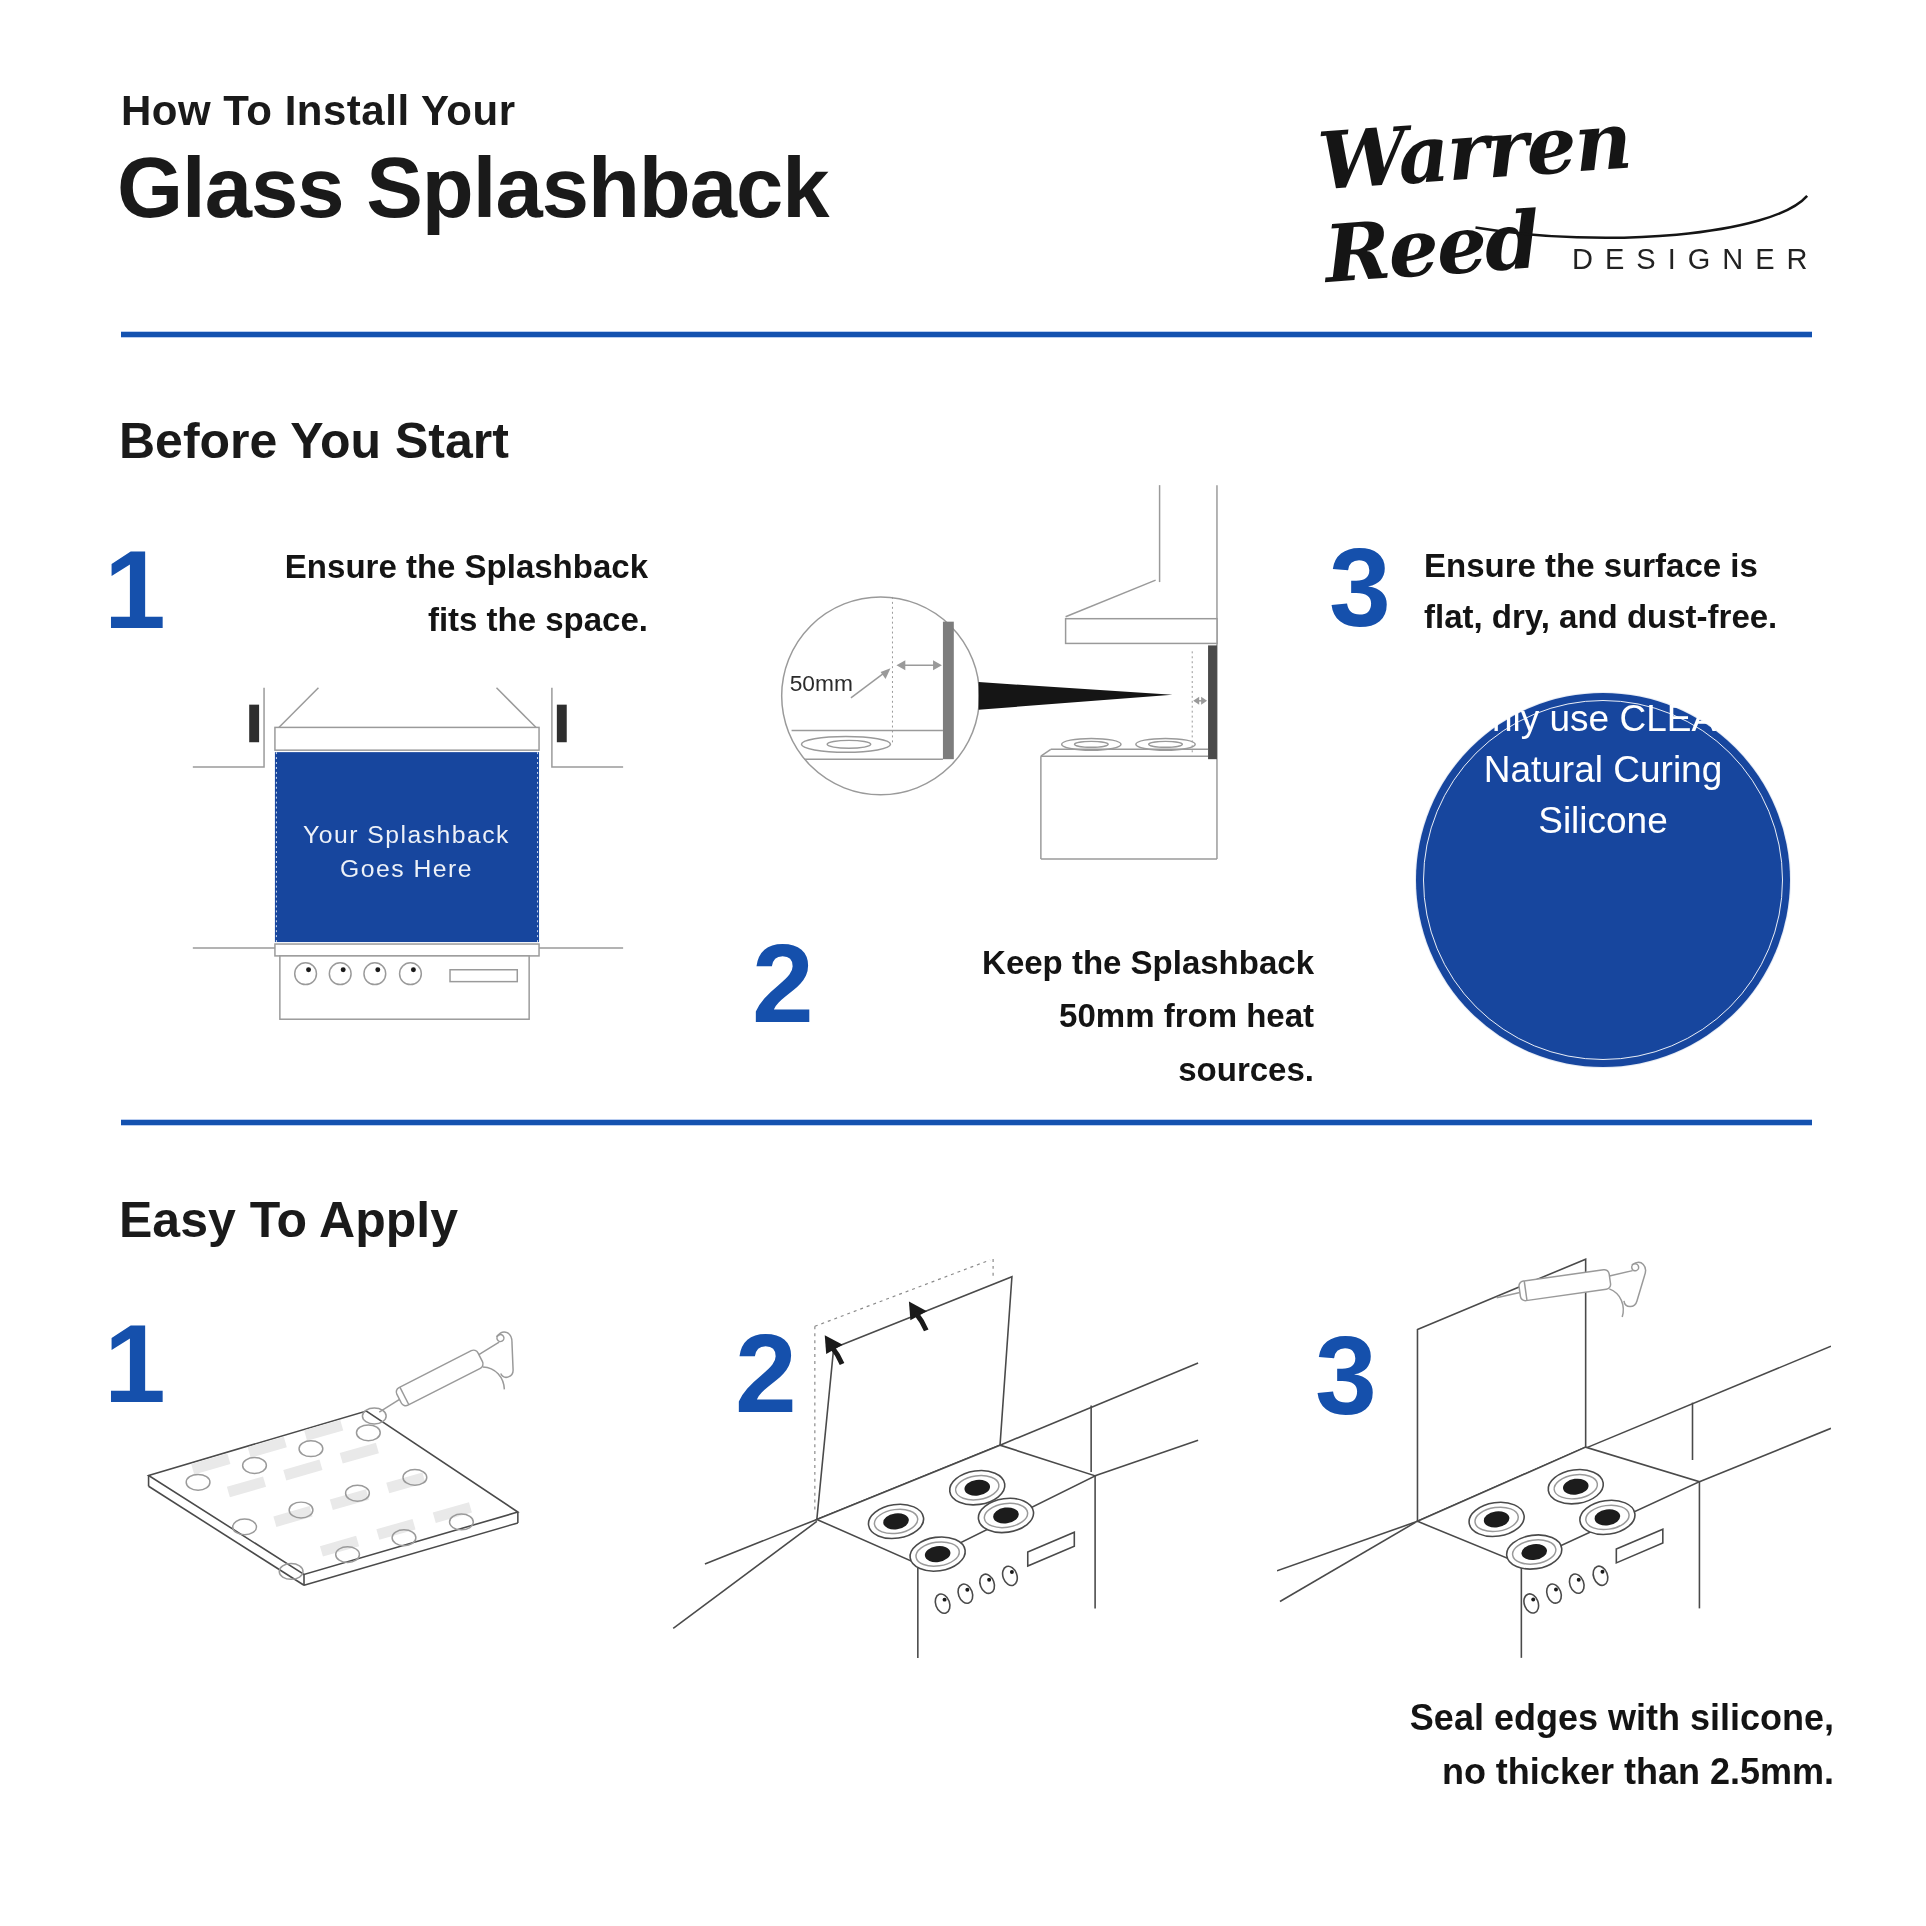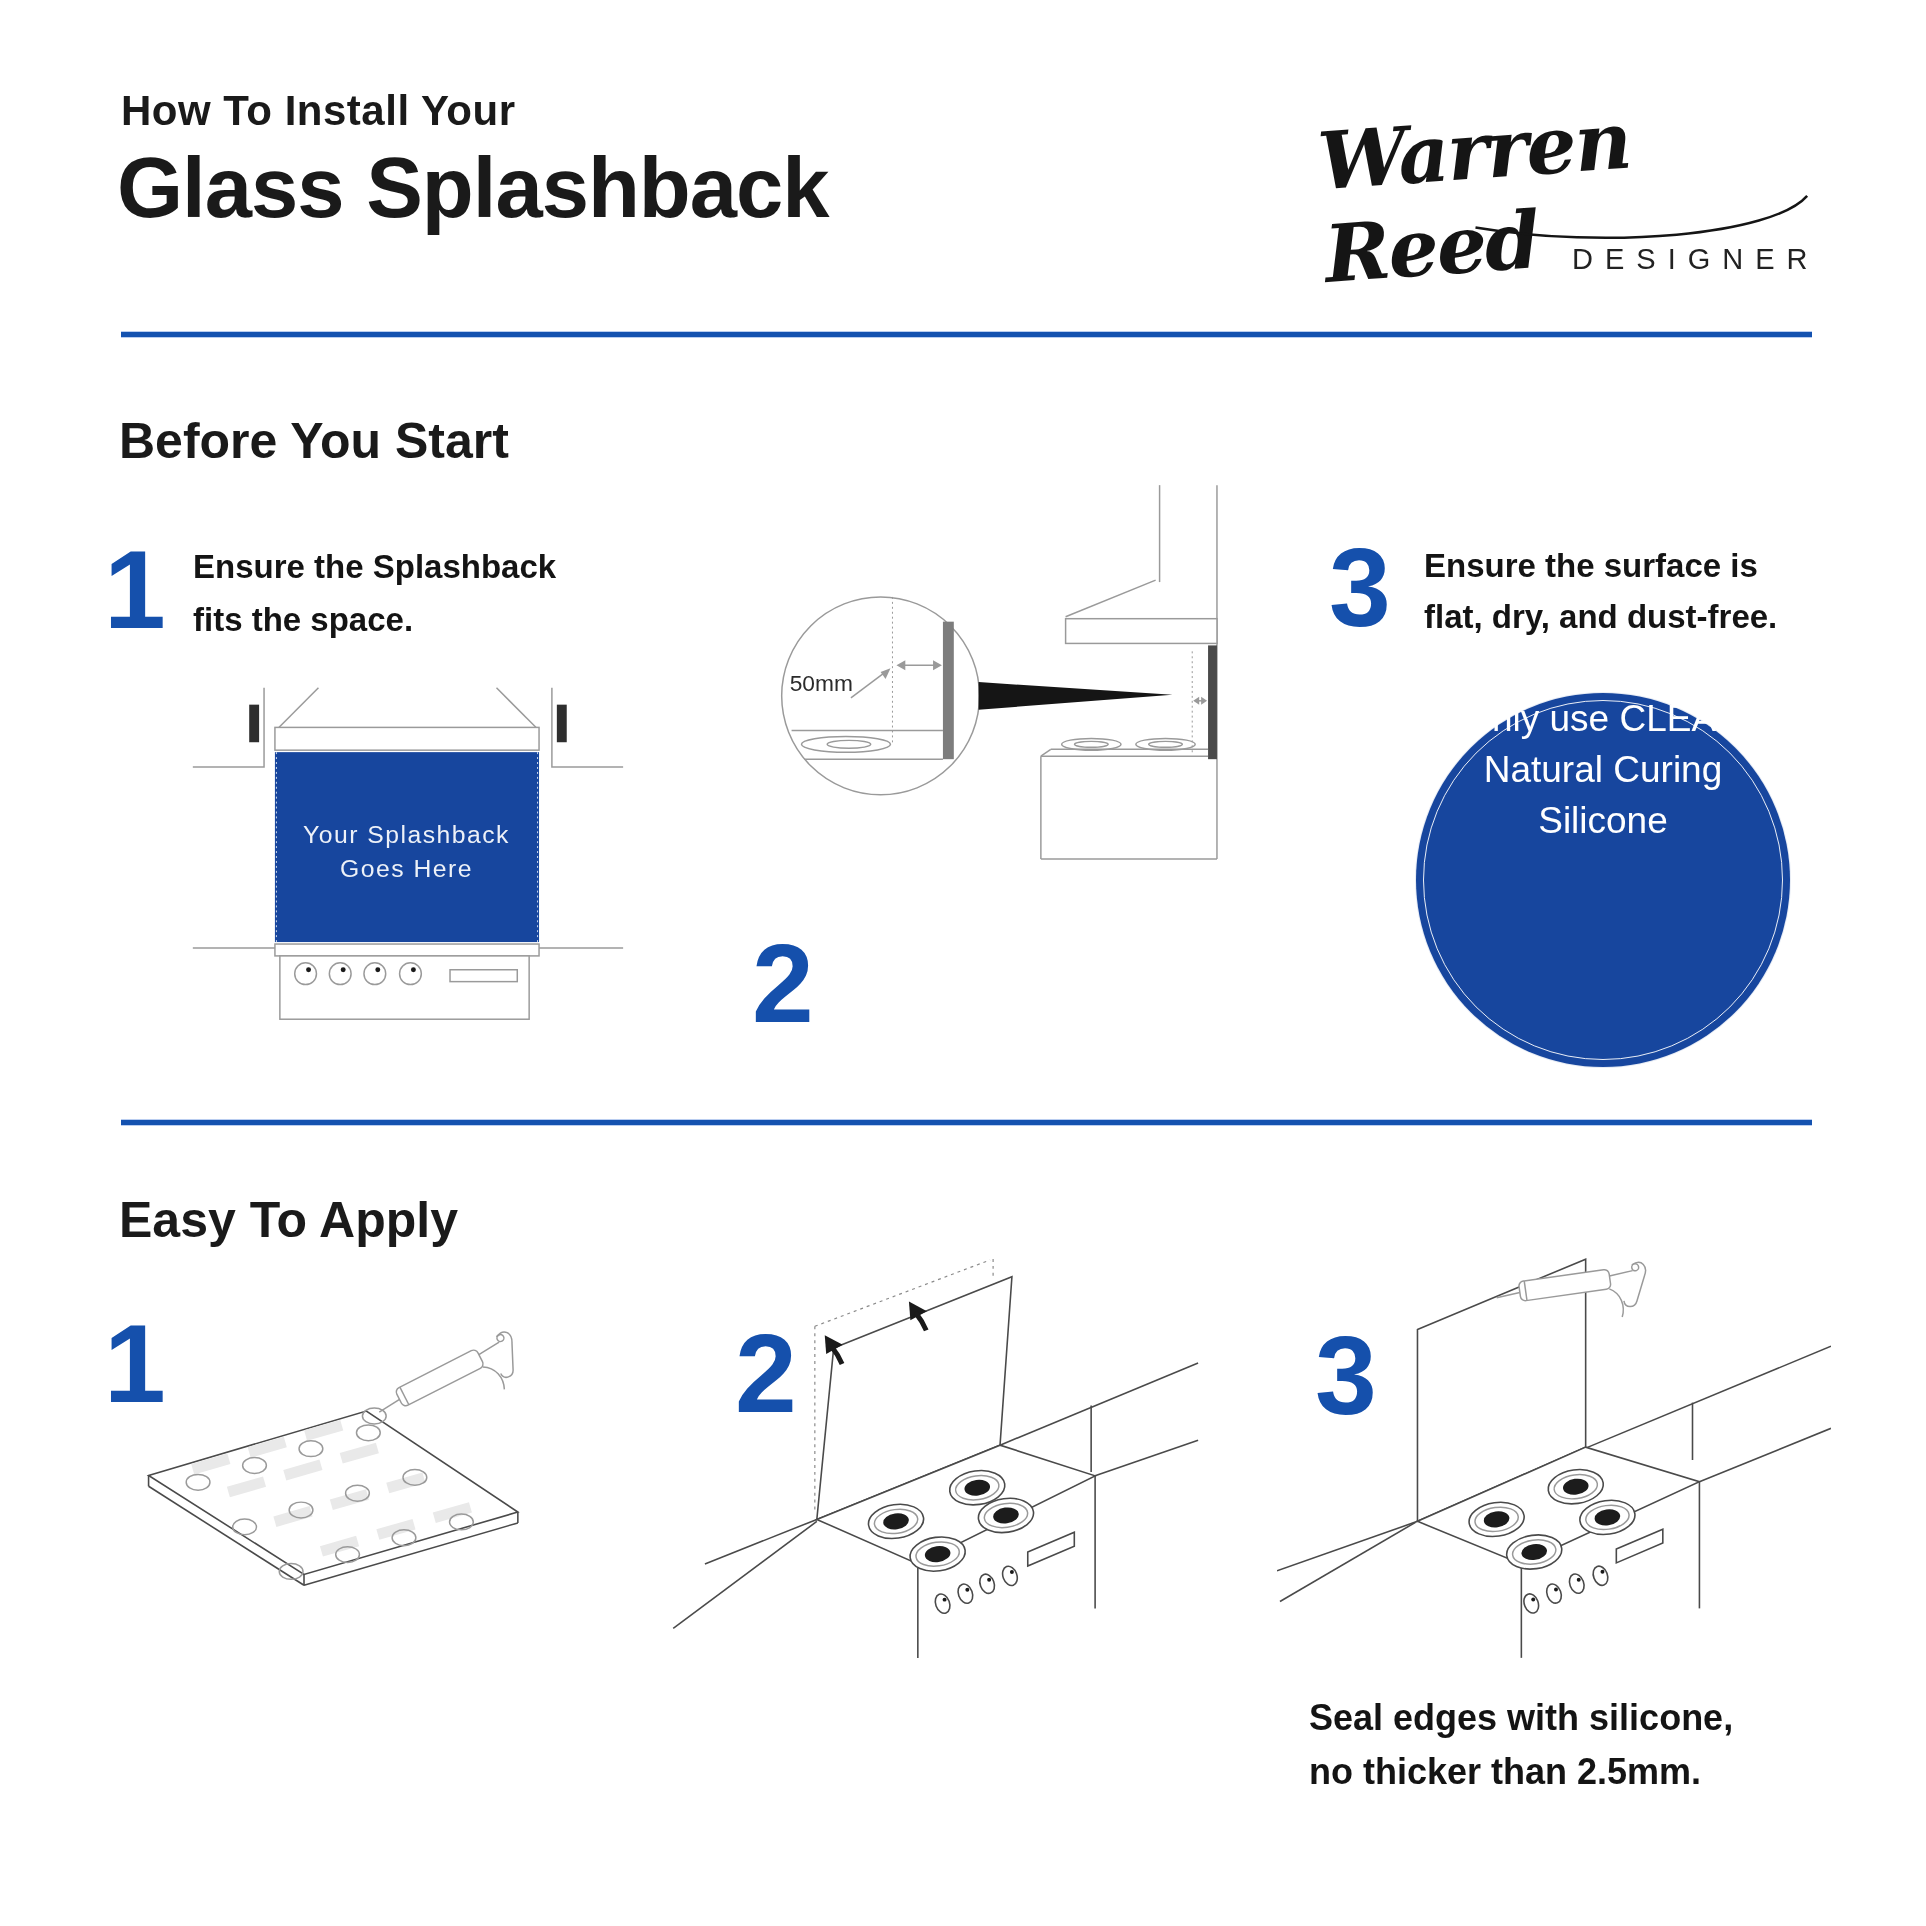--- a/index.html
+++ b/index.html
@@ -18,21 +18,21 @@
   .title-small{font-size:42px;font-weight:700;letter-spacing:0.5px;}
   .title-big{font-size:85px;font-weight:700;letter-spacing:-1px;}
   .section-heading{font-size:50px;font-weight:700;}
 
   .divider{height:5px;background:var(--divider-blue);border-top:1px solid #b9cdf0;border-bottom:1px solid #b9cdf0;}
 
   .step-number{font-size:111px;line-height:1;font-weight:700;color:var(--number-blue);}
   .step-text{font-weight:700;white-space:pre-line;color:#141414;}
   .step-text.top{font-size:33px;line-height:1.62;}
   .step-text.bottom{font-size:36px;line-height:1.5;}
-  .center{text-align:left;}
+  .center{text-align:right;}
   .left{text-align:left;}
 
   .callout-circle{
     width:374px;height:374px;border-radius:50%;
     background:var(--panel-blue);
     display:flex;align-items:flex-start;justify-content:center;
     box-shadow:0 0 0 1px #e7ecf5;
   }
   .callout-circle::after{
     content:"";position:absolute;inset:7px;border:1.5px solid rgba(255,255,255,.9);border-radius:50%;
@@ -151,20 +151,23 @@
         <line class="ln" x1="292" y1="378" x2="470" y2="378"></line>
         <ellipse class="ln" cx="343" cy="262" rx="30" ry="6"></ellipse>
         <ellipse class="ln" cx="343" cy="262" rx="17" ry="3"></ellipse>
         <ellipse class="ln" cx="418" cy="262" rx="30" ry="6"></ellipse>
         <ellipse class="ln" cx="418" cy="262" rx="17" ry="3"></ellipse>
       </g>
     </g>
   </svg>
 
   <div class="abs step-number" style="left:752px;top:929px;">2</div>
+  <div class="abs step-text top center" style="left:849px;top:936px;width:465px;">Keep the Splashback
+50mm from heat
+sources.</div>
 
   <div class="abs step-number" style="left:1329px;top:533px;">3</div>
   <div class="abs step-text top left" style="left:1424px;top:540px;width:495px;line-height:1.55;">Ensure the surface is
 flat, dry, and dust-free.</div>
 
   <div class="abs callout-circle" style="left:1416px;top:693px;">
     <div class="callout-text">Only use CLEAR
 Natural Curing
 Silicone</div>
   </div>

